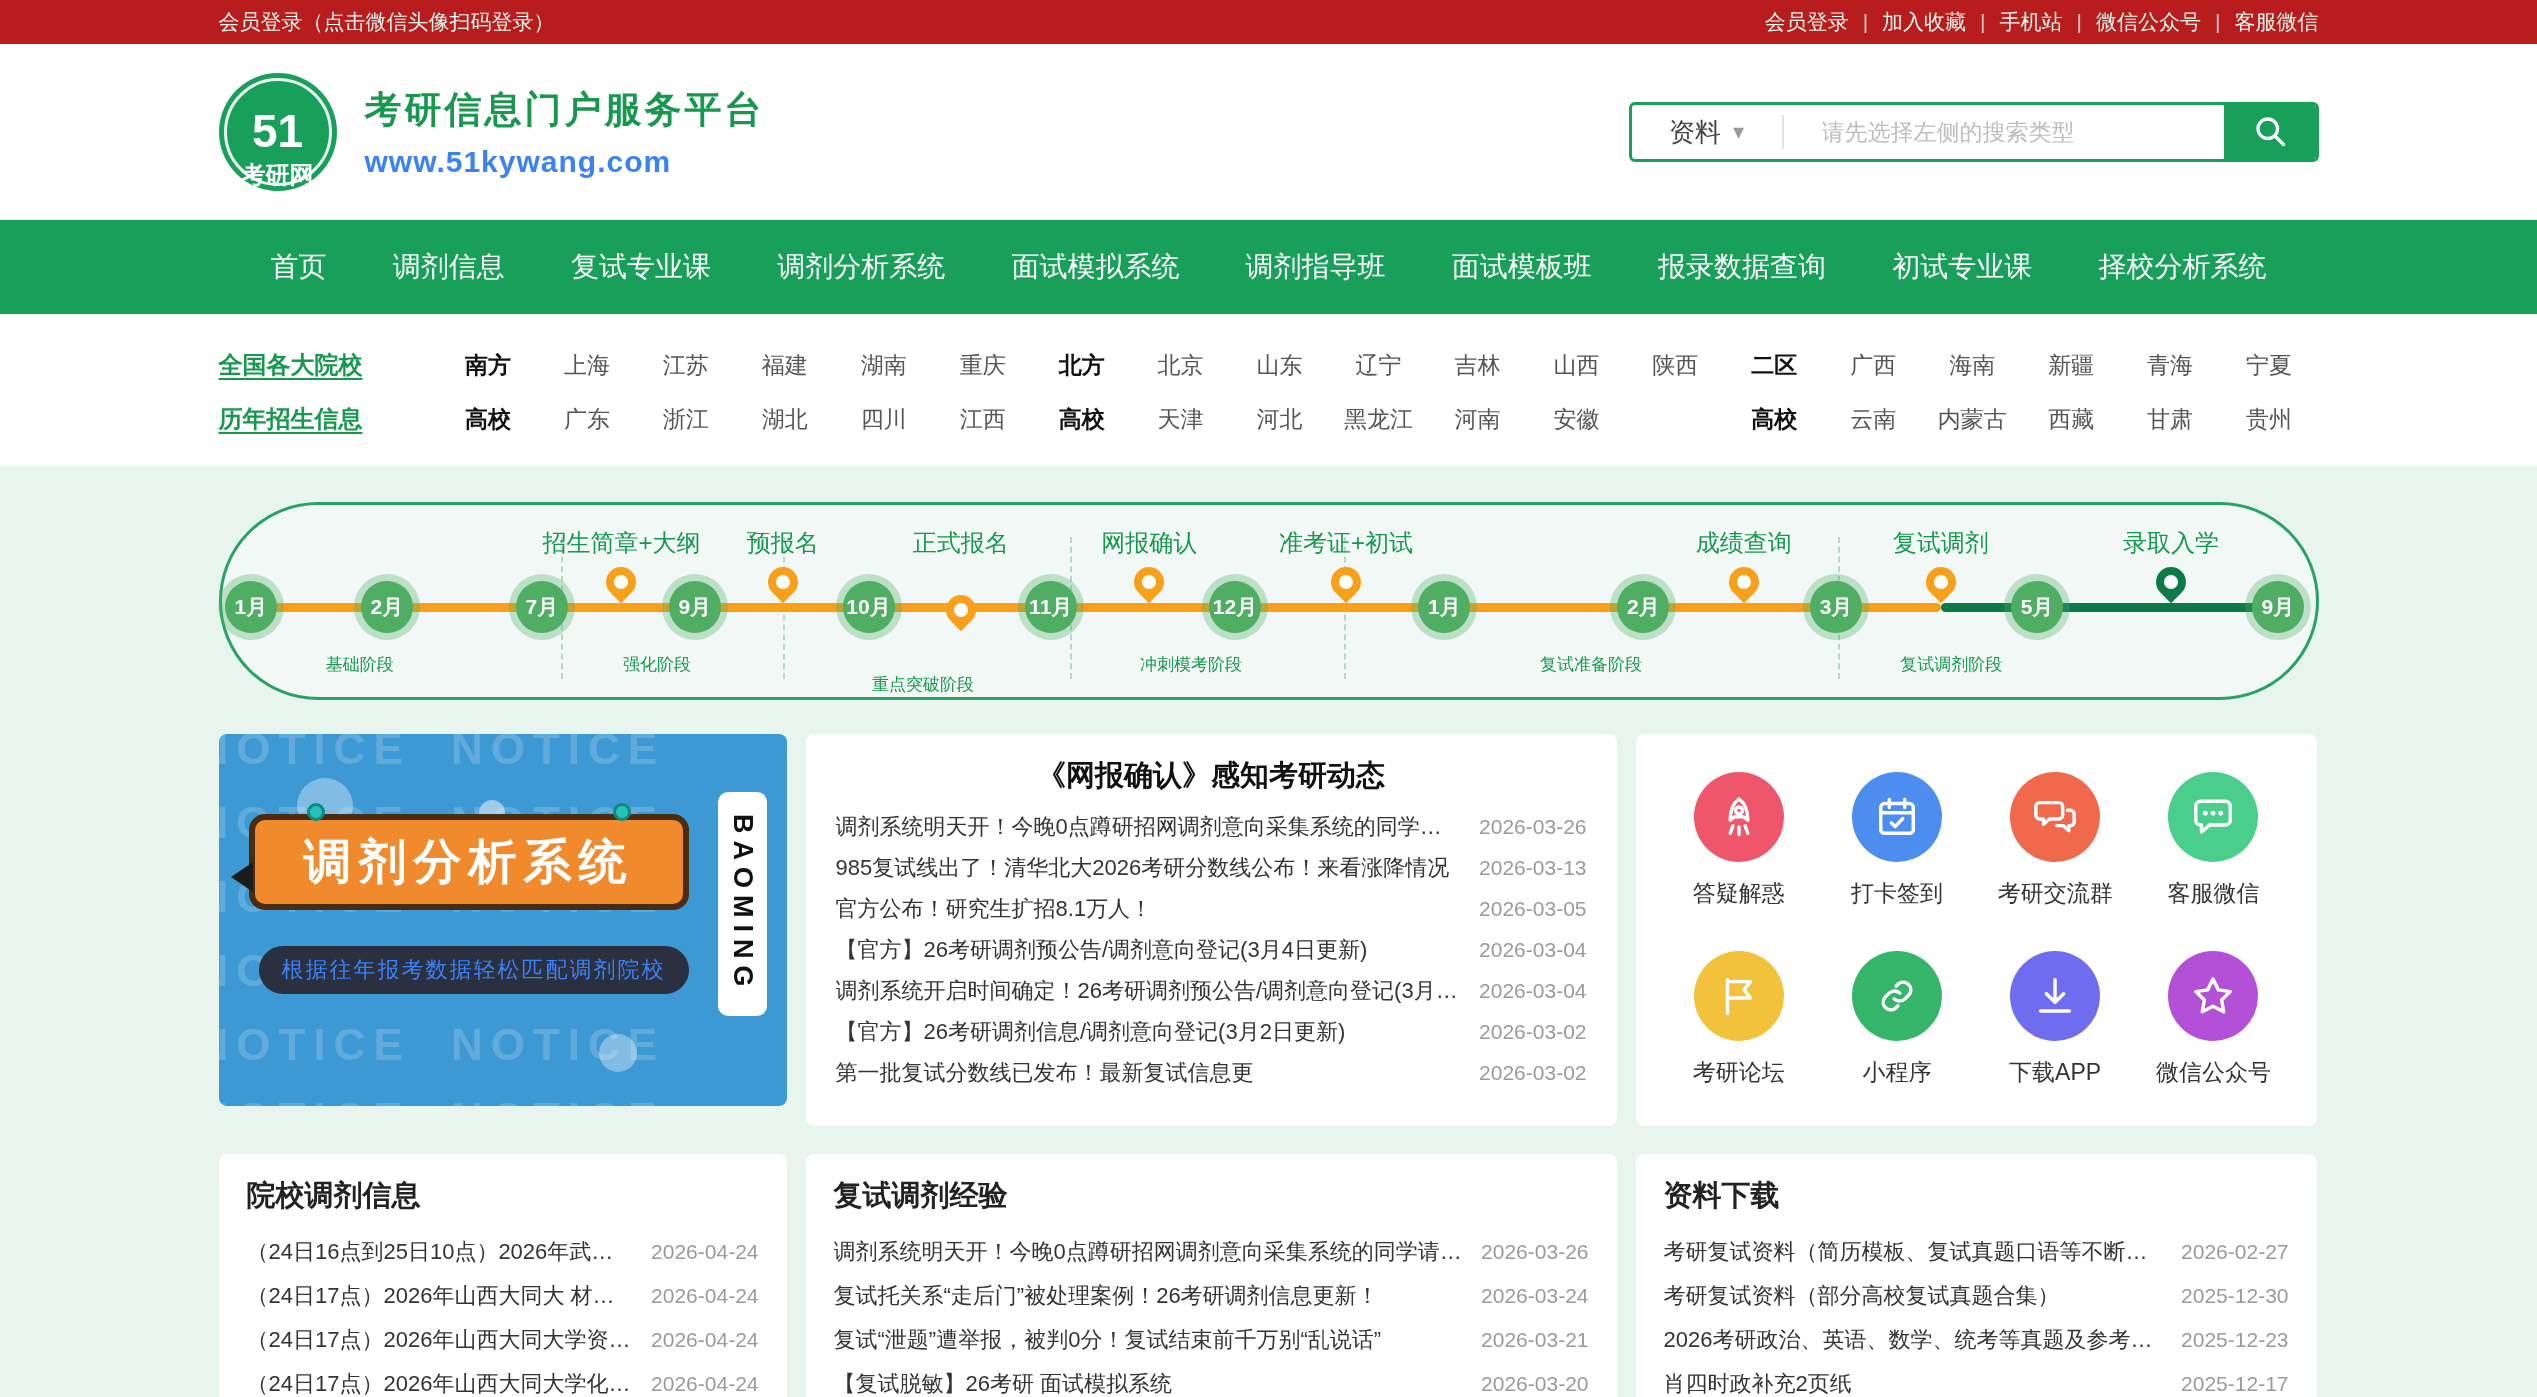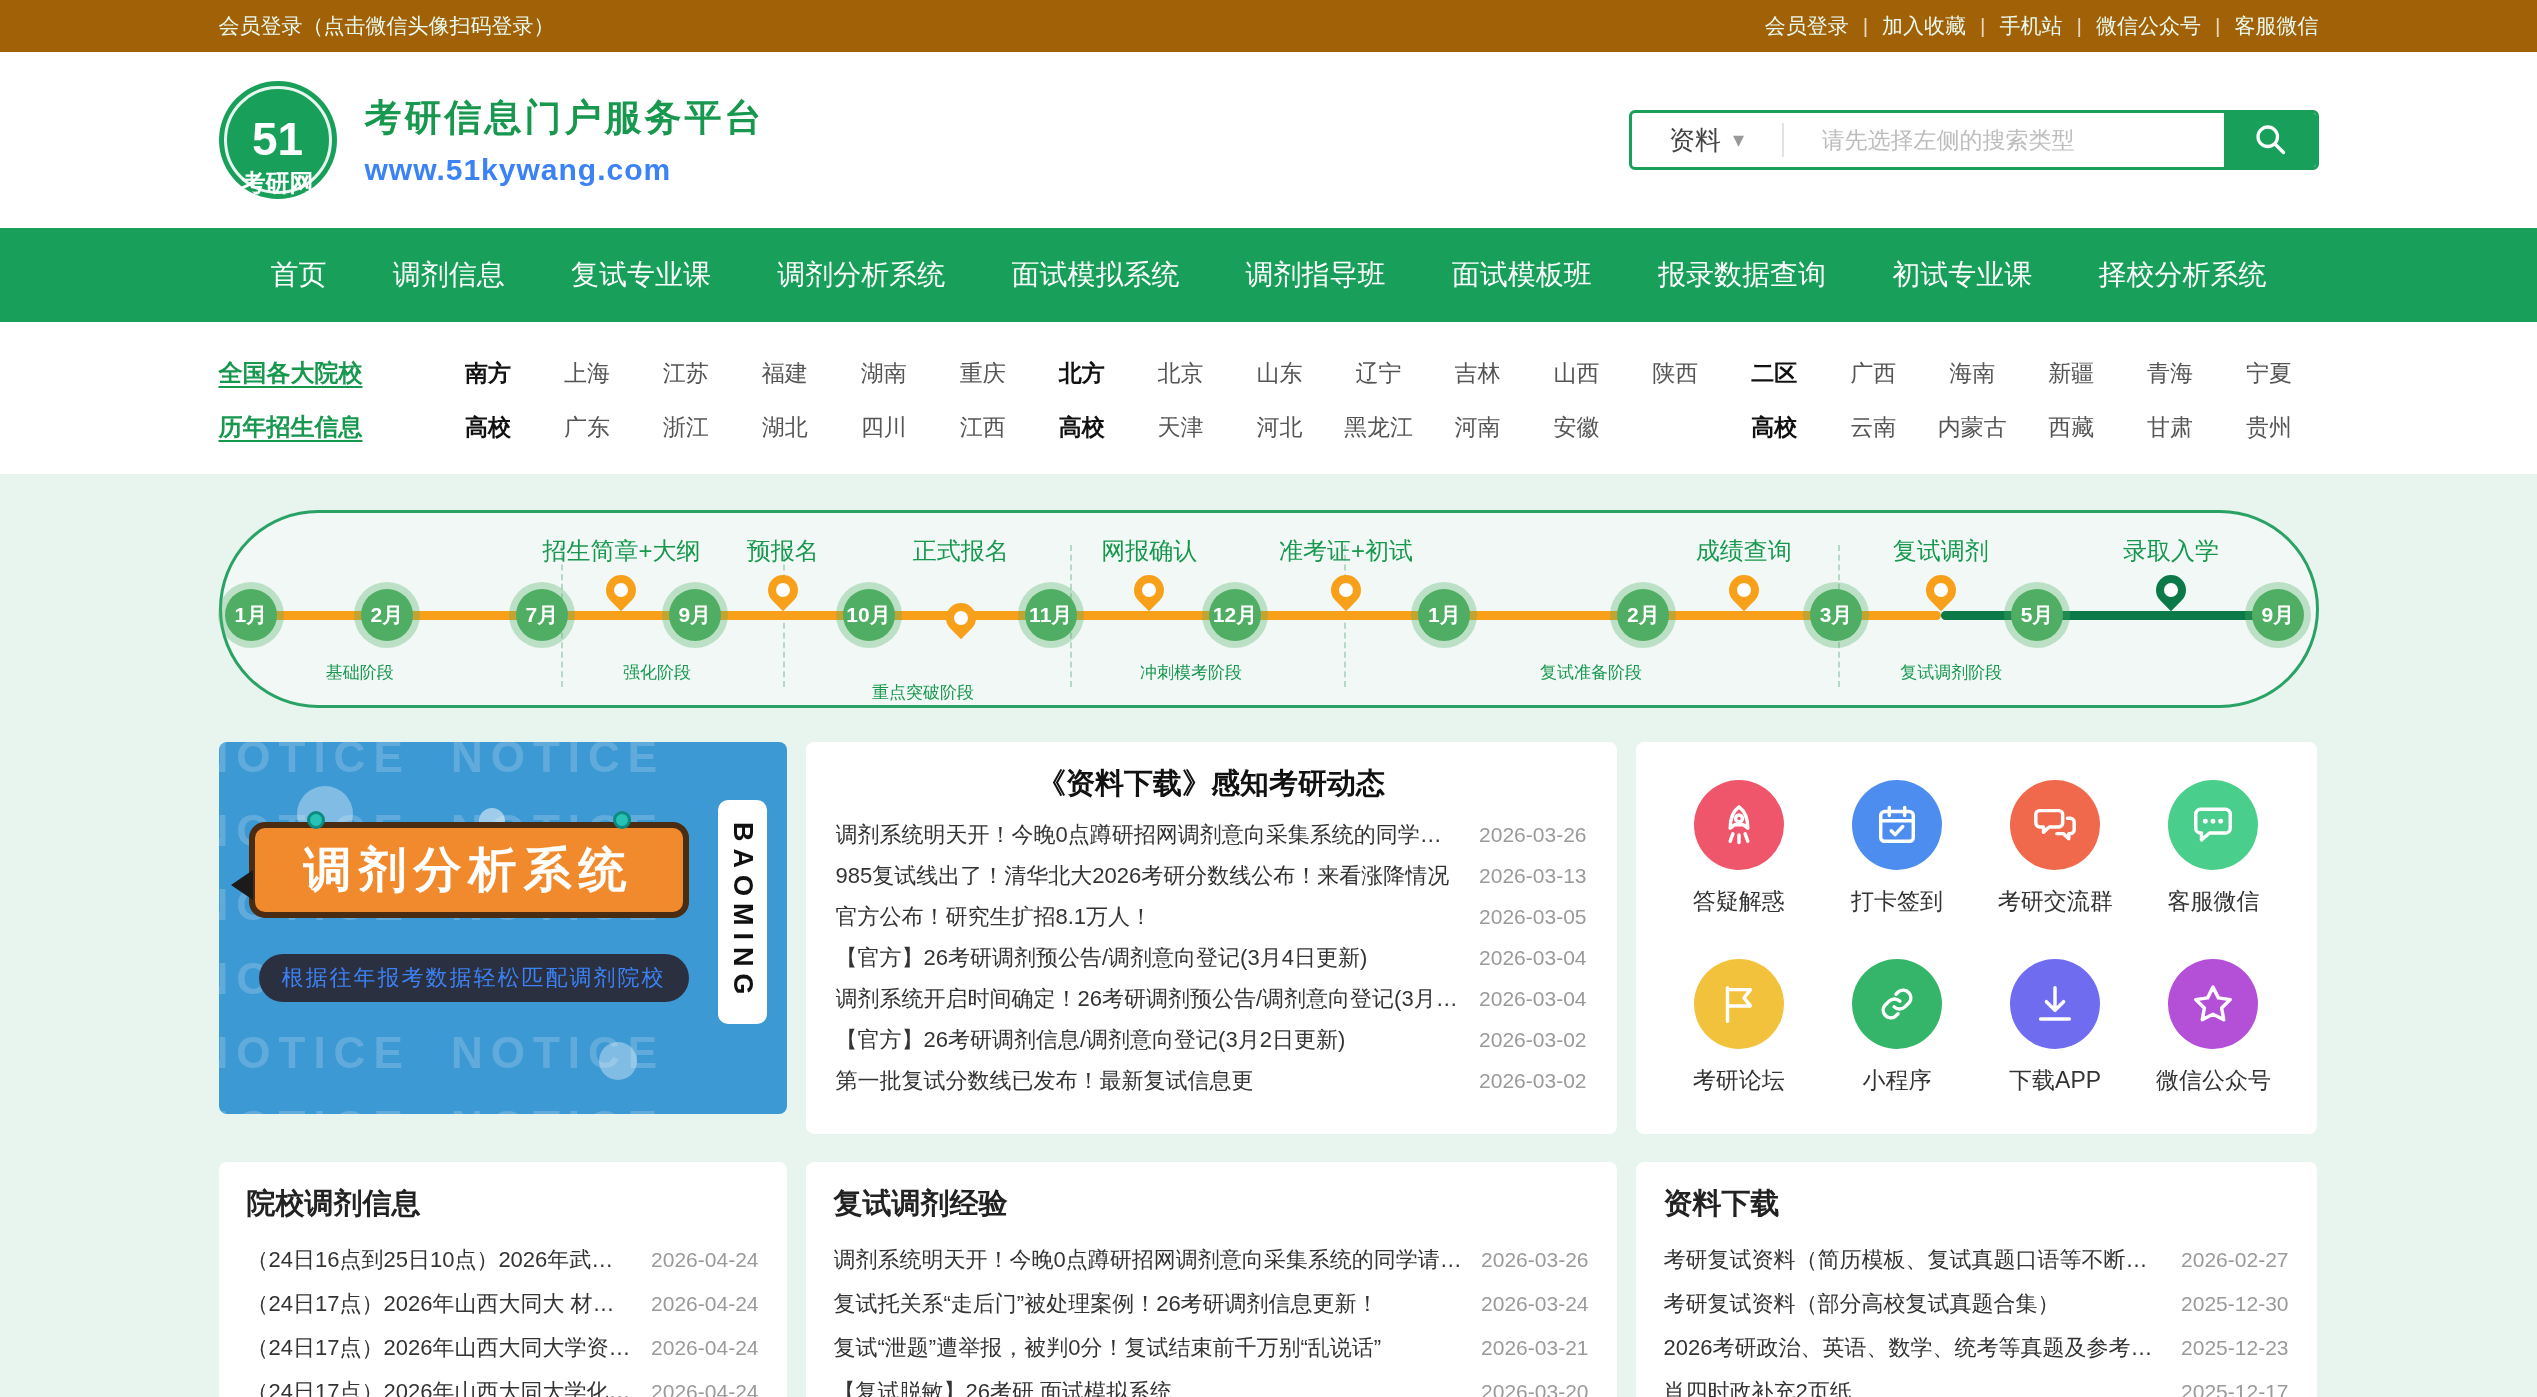--- a/index.html
+++ b/index.html
@@ -3,21 +3,21 @@
 <meta charset="utf-8">
 <style>
   *{margin:0;padding:0;box-sizing:border-box}
   html,body{width:2537px;height:1397px;overflow:hidden}
   body{background:#e8f4ee;font-family:"Liberation Sans","DejaVu Sans",sans-serif}
   a{text-decoration:none;color:inherit;cursor:pointer}
   ul{list-style:none}
   .container{width:2100px;margin:0 auto}
 
   
-  .topbar{height:52px;background:#a16207}
+  .topbar{height:44px;background:#b91c1c}
   .topbar-inner{display:flex;justify-content:space-between;align-items:center;height:100%;font-size:21px;color:#eafaf0}
   .tb-right{display:flex;align-items:center}
   .tb-right a.tb-link:not(:first-of-type)::before{content:"|";margin:0 14px;color:rgba(255,255,255,.75)}
 
   
   .header{height:176px;background:#fff}
   .header-inner{display:flex;align-items:center;height:100%}
   .logo{display:flex;align-items:center;gap:28px}
   .logo-circle{width:118px;height:118px;border-radius:50%;background:#18a05a;display:flex;flex-direction:column;align-items:center;justify-content:flex-end;position:relative;flex:none}
   .logo-circle::after{content:"";position:absolute;inset:5px;border:3px solid rgba(255,255,255,.9);border-radius:50%}
@@ -304,21 +304,21 @@
       <span class="pinhead p1"></span>
       <span class="pinhead p2"></span>
       <span>调剂分析系统</span>
     </div>
     <div class="sign-sub">根据往年报考数据轻松匹配调剂院校</div>
     <div class="side">BAOMING</div>
     <div class="tri"></div>
   </a>
 
   <div class="card w2 news">
-    <h2 class="news-title">《资料下载》感知考研动态</h2>
+    <h2 class="news-title">《网报确认》感知考研动态</h2>
     <ul class="news-list">
 
         <li class="news-item">
           <span class="news-text">调剂系统明天开！今晚0点蹲研招网调剂意向采集系统的同学请…</span>
           <span class="news-date">2026-03-26</span>
         </li>
 
         <li class="news-item">
           <span class="news-text">985复试线出了！清华北大2026考研分数线公布！来看涨降情况</span>
           <span class="news-date">2026-03-13</span>

